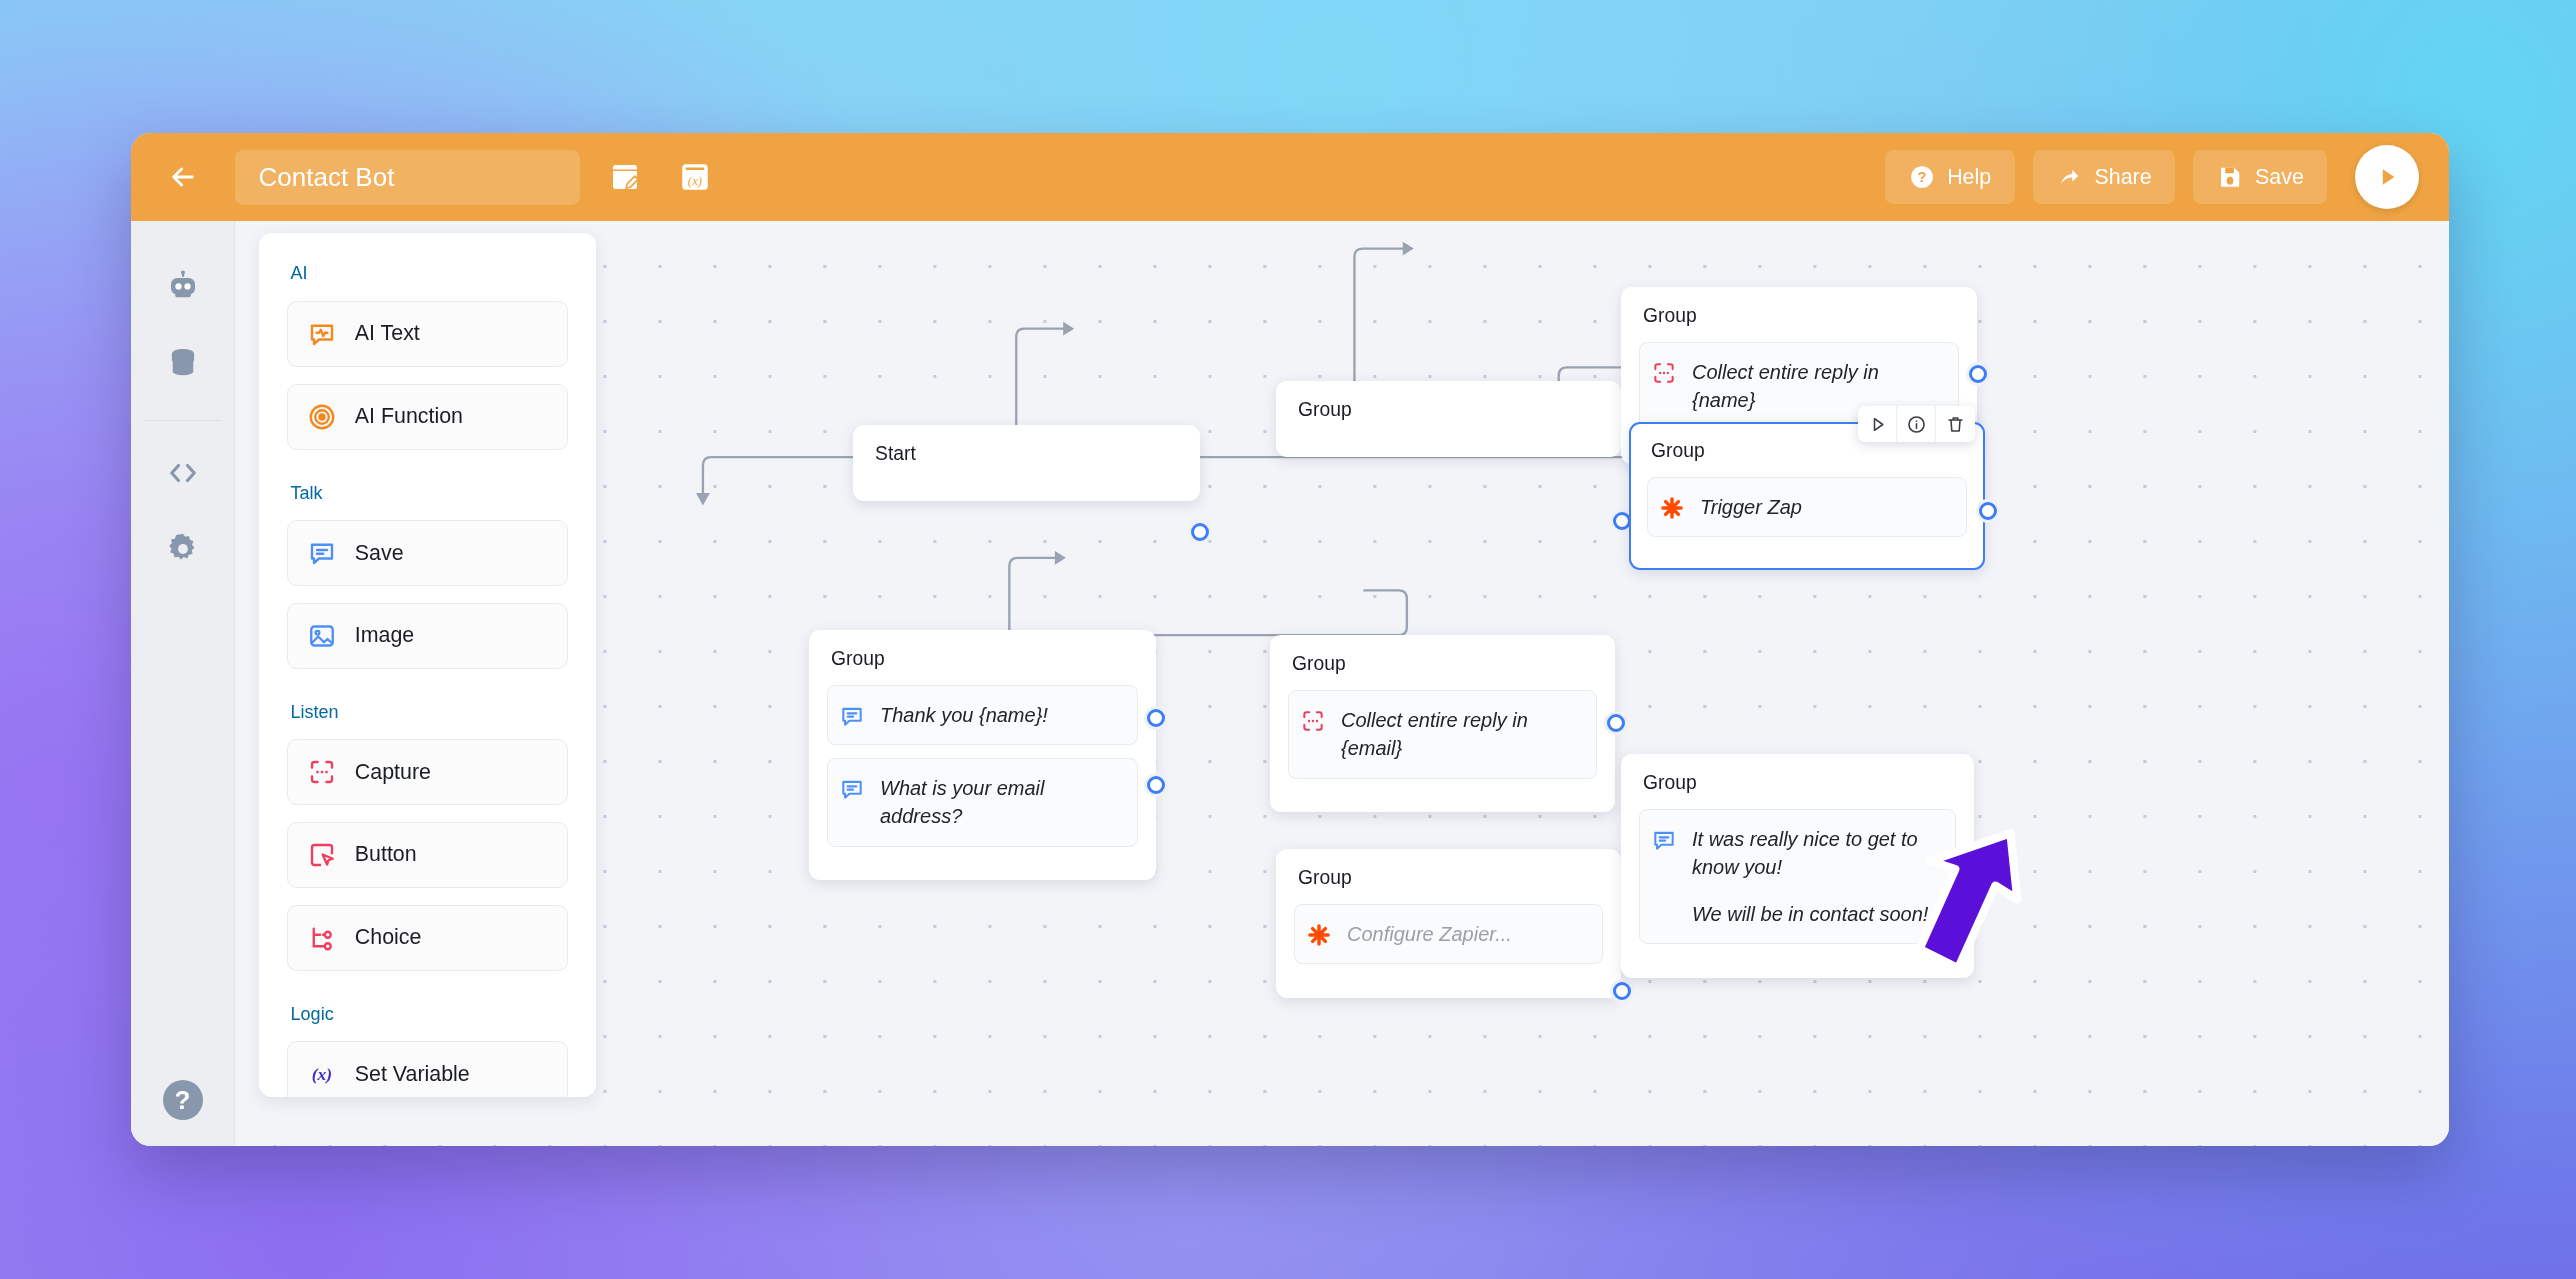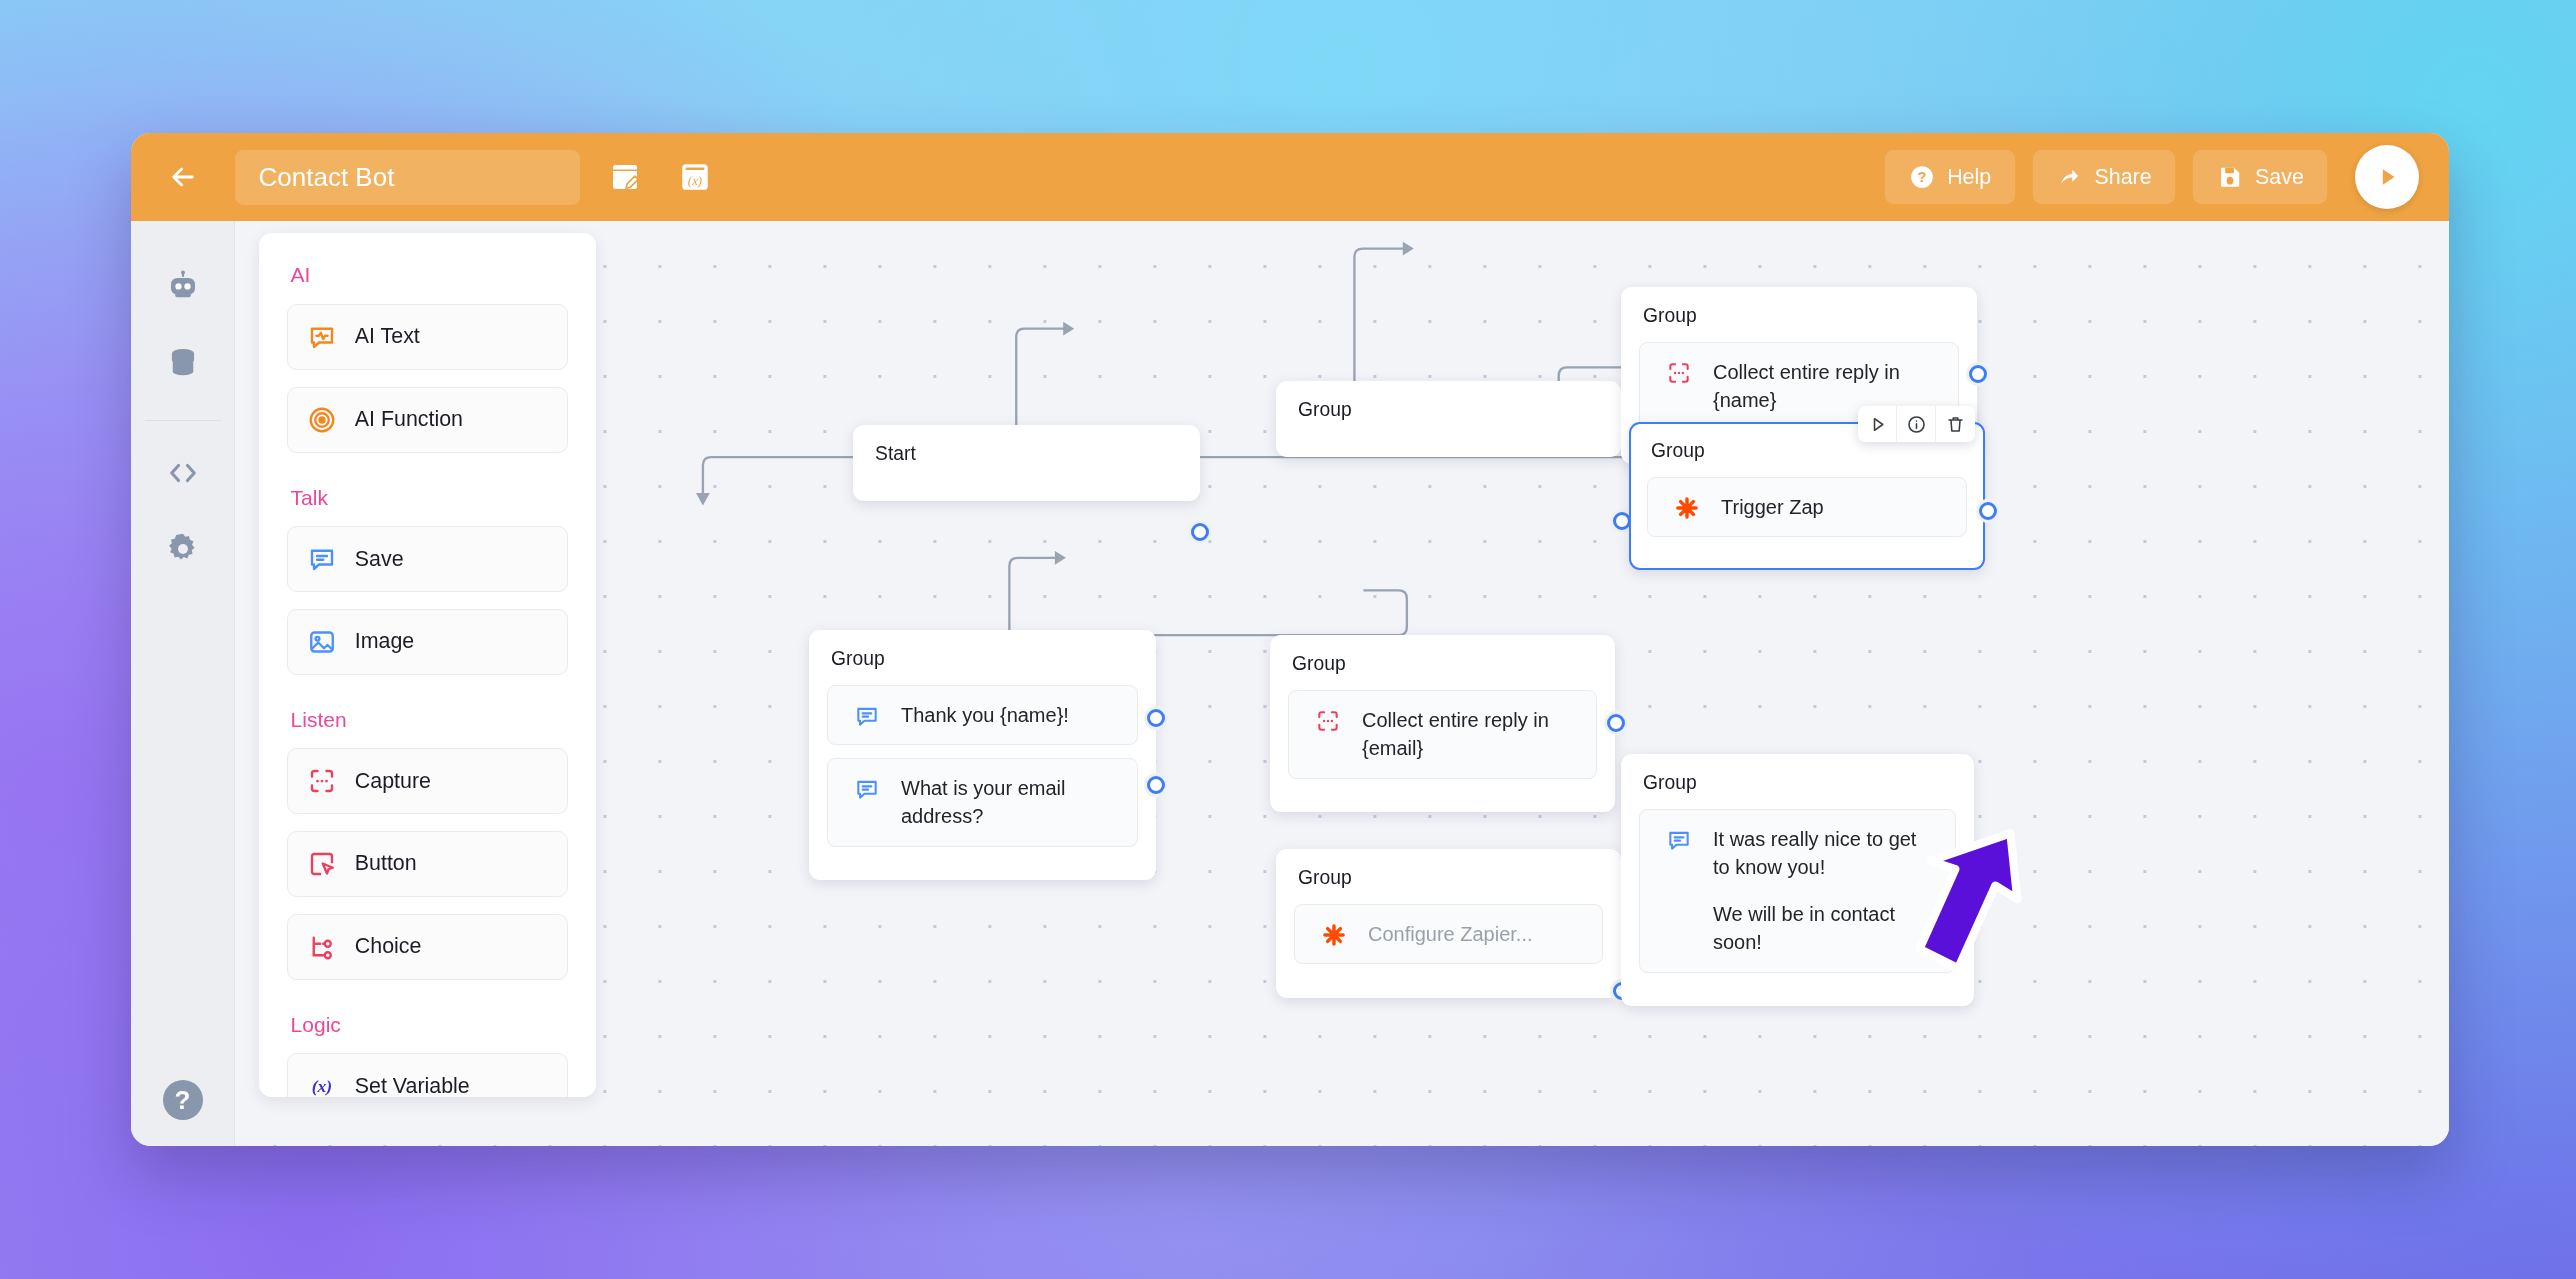--- a/index.html
+++ b/index.html
@@ -119,21 +119,21 @@
 
   
   .panel {
     position: absolute; left: 23.5px; top: 12.4px;
     width: 337px; height: 864px;
     background: #fff; border-radius: 12.4px;
     box-shadow: 0 4.1px 15px rgba(50,60,90,.10);
     padding: 30px 28px 0 28px;
     overflow: hidden; z-index: 6;
   }
-  .panel-cat { font-size: 21px; color: #ec4899; margin: 0 0 16.6px 4.1px; }
+  .panel-cat { font-size: 18px; color: #0369a1; margin: 0 0 16.6px 4.1px; }
   .panel-cat.gap { margin-top: 33px; }
   .panel-item {
     height: 66px; border: 0.7px solid #e8eaee; border-radius: 9.7px;
     background: #fbfbfc; margin-bottom: 16.6px;
     display: flex; align-items: center; padding: 0 19.3px; gap: 18px;
     cursor: grab;
   }
   .panel-item .ic { width: 30px; height: 30px; flex: none; display:flex; align-items:center; justify-content:center; }
   .panel-item .ic svg { width: 30px; height: 30px; }
   .panel-item .lbl { font-size: 21.4px; color: #1b1d24; }
@@ -142,24 +142,25 @@
   .node {
     position: absolute; background: #fff;
     border-radius: 11px; padding: 18px 18px 21px;
     box-shadow: 0 3.5px 12.4px rgba(45,55,90,.13);
     z-index: 4;
   }
   .node.selected { border: 2.1px solid #3d7df6; padding: 16px 16px 18.6px; }
   .node-title { font-size: 19.3px; color: #1b1d24; margin-bottom: 15px; margin-left: 4.1px; }
   .blk {
     border: 0.7px solid #e8eaee; border-radius: 8.3px; background: #fafbfc;
-    display: flex; align-items: flex-start; gap: 21px;
-    padding: 15px 26px; margin-bottom: 12.4px;
+    display: flex; align-items: flex-start; gap: 15px;
+    padding: 15px 11px; margin-bottom: 12.4px;
     font-size: 20px; color: #22242c; line-height: 1.42;
     cursor: pointer;
+    font-style: italic;
   }
   .blk:last-child { margin-bottom: 0; }
   .blk .ic { width: 26px; height: 26px; flex: none; margin-top: 2.1px; display:flex; align-items:center; justify-content:center;}
   .blk .ic svg { width: 26px; height: 26px; }
   .blk .txt.ph { color: #9aa0ab; }
   .blk .txt p { margin: 0; }
   .blk .txt p + p { margin-top: 18px; }
 
   
   .port {

